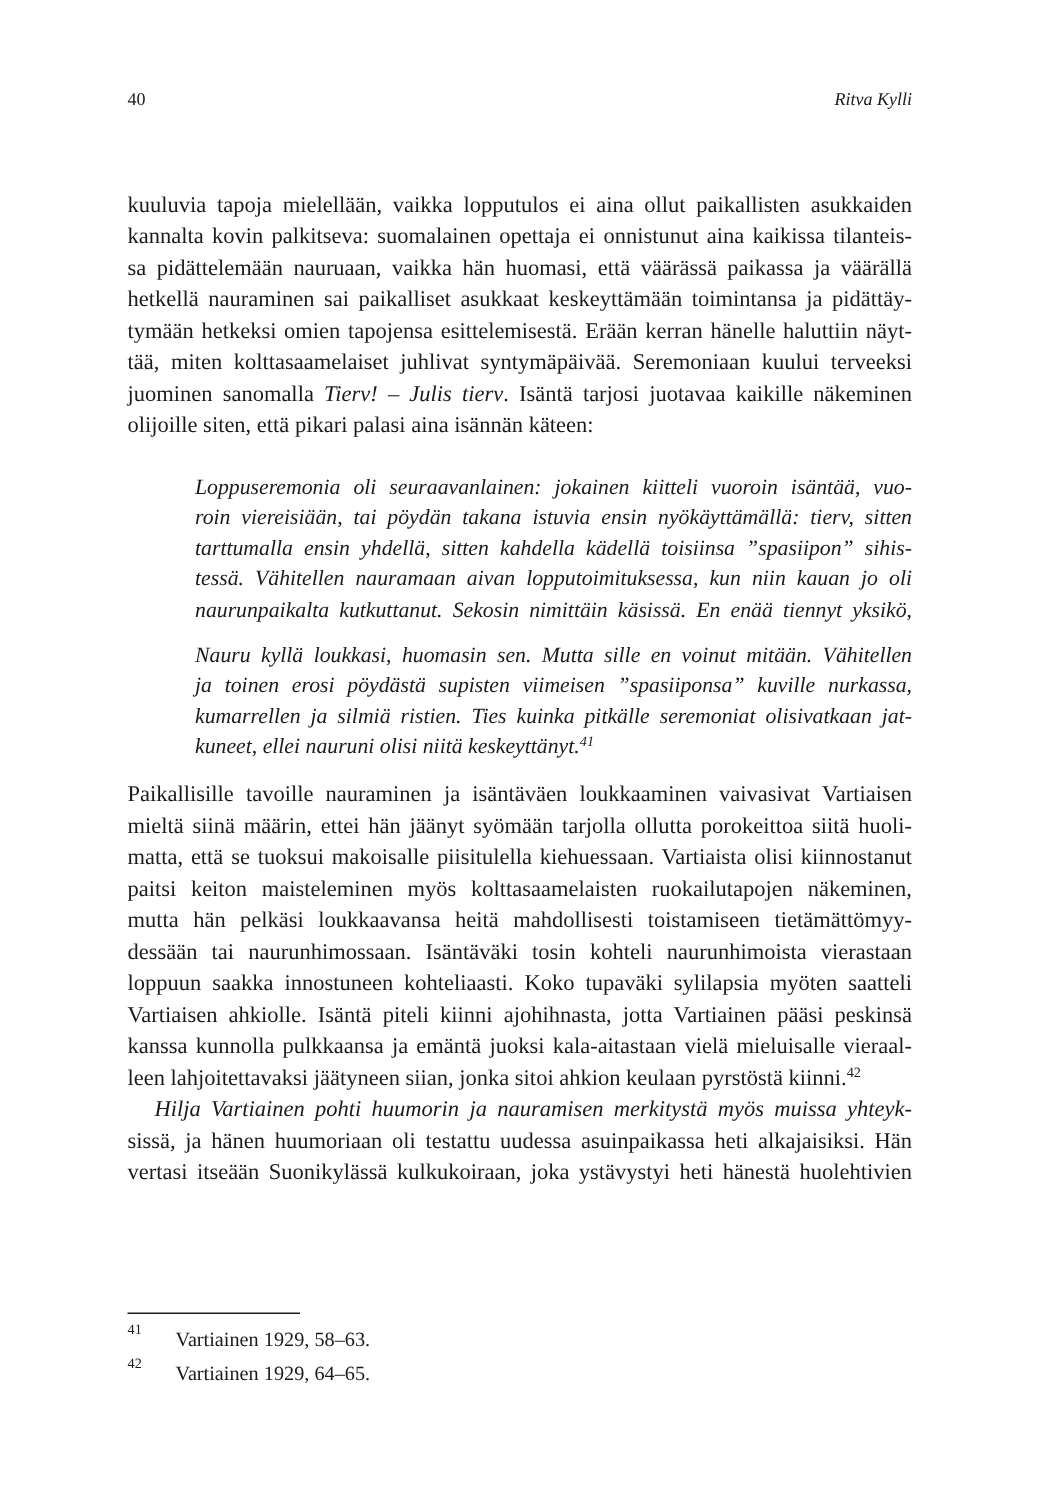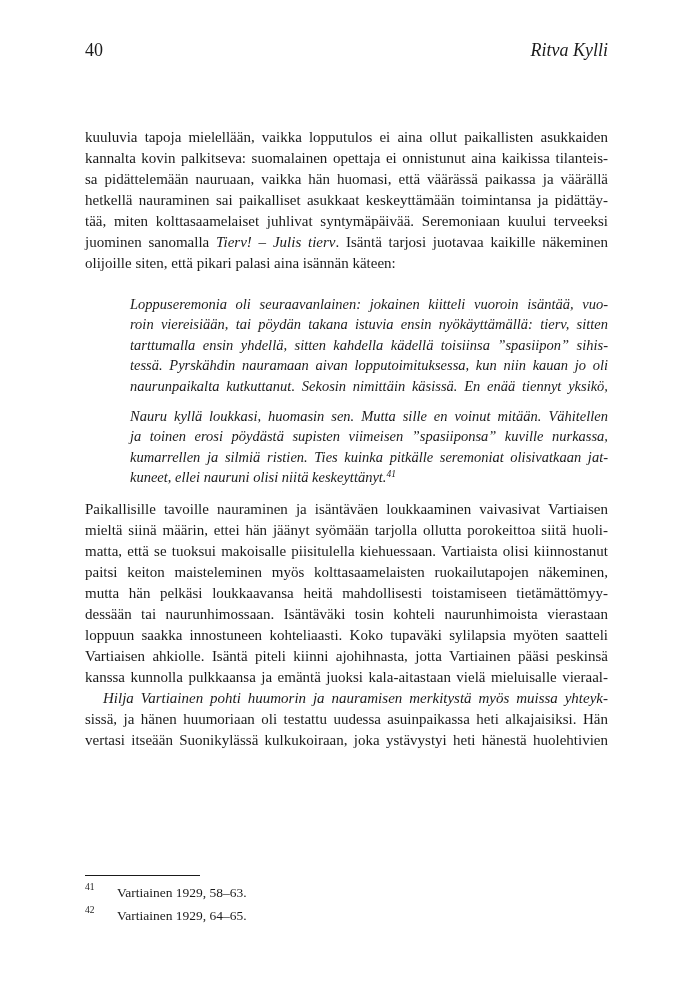--- a/index.html
+++ b/index.html
@@ -7,25 +7,25 @@
     position: relative;
     width: 692px;
     height: 1002px;
     background: #ffffff;
     font-family: "Liberation Serif", "DejaVu Serif", serif;
     color: #1a1a1a;
     overflow: hidden;
   }
   .header {
     position: absolute;
-    top: 40px;
+    top: 56px;
     left: 85px;
     width: 523px;
     height: 20px;
-    font-size: 18px;
+    font-size: 12px;
     line-height: 20px;
   }
   .page-num { position: absolute; left: 0; top: 0; }
   .running-head {
     position: absolute; left: 0; right: 0;
     text-align: right;
     font-style: italic;
   }
   .main {
     position: absolute;
@@ -86,50 +86,52 @@
     <span class="running-head">Ritva Kylli</span>
   </div>
 
   <div class="main">
 
     <div class="para">
       <div class="ln">kuuluvia tapoja mielellään, vaikka lopputulos ei aina ollut paikallisten asukkaiden</div>
       <div class="ln">kannalta kovin palkitseva: suomalainen opettaja ei onnistunut aina kaikissa tilanteis-</div>
       <div class="ln">sa pidättelemään nauruaan, vaikka hän huomasi, että väärässä paikassa ja väärällä</div>
       <div class="ln">hetkellä nauraminen sai paikalliset asukkaat keskeyttämään toimintansa ja pidättäy-</div>
+      <div class="ln">tymään hetkeksi omien tapojensa esittelemisestä. Erään kerran hänelle haluttiin näyt-</div>
       <div class="ln">tää, miten kolttasaamelaiset juhlivat syntymäpäivää. Seremoniaan kuului terveeksi</div>
       <div class="ln"><span>juominen sanomalla </span><span class="ital">Tierv! – Julis tierv</span><span>. Isäntä tarjosi juotavaa kaikille näkeminen</span></div>
       <div class="ln-last">olijoille siten, että pikari palasi aina isännän käteen:</div>
     </div>
 
     <div class="quote q1">
       <div class="ln">Loppuseremonia oli seuraavanlainen: jokainen kiitteli vuoroin isäntää, vuo-</div>
       <div class="ln">roin viereisiään, tai pöydän takana istuvia ensin nyökäyttämällä: tierv, sitten</div>
       <div class="ln">tarttumalla ensin yhdellä, sitten kahdella kädellä toisiinsa ”spasiipon” sihis-</div>
-      <div class="ln">tessä. Pyrskähdin nauramaan aivan lopputoimituksessa, kun niin kauan jo oli</div>
+      <div class="ln">tessä. Vähitellen nauramaan aivan lopputoimituksessa, kun niin kauan jo oli</div>
       <div class="ln">naurunpaikalta kutkuttanut. Sekosin nimittäin käsissä. En enää tiennyt yksikö,</div>
     </div>
 
     <div class="quote q2">
       <div class="ln">Nauru kyllä loukkasi, huomasin sen. Mutta sille en voinut mitään. Vähitellen</div>
       <div class="ln">ja toinen erosi pöydästä supisten viimeisen ”spasiiponsa” kuville nurkassa,</div>
       <div class="ln">kumarrellen ja silmiä ristien. Ties kuinka pitkälle seremoniat olisivatkaan jat-</div>
       <div class="ln-last"><span>kuneet, ellei nauruni olisi niitä keskeyttänyt.</span><sup class="fnref">41</sup></div>
     </div>
 
     <div class="para p2">
       <div class="ln">Paikallisille tavoille nauraminen ja isäntäväen loukkaaminen vaivasivat Vartiaisen</div>
       <div class="ln">mieltä siinä määrin, ettei hän jäänyt syömään tarjolla ollutta porokeittoa siitä huoli-</div>
       <div class="ln">matta, että se tuoksui makoisalle piisitulella kiehuessaan. Vartiaista olisi kiinnostanut</div>
       <div class="ln">paitsi keiton maisteleminen myös kolttasaamelaisten ruokailutapojen näkeminen,</div>
       <div class="ln">mutta hän pelkäsi loukkaavansa heitä mahdollisesti toistamiseen tietämättömyy-</div>
       <div class="ln">dessään tai naurunhimossaan. Isäntäväki tosin kohteli naurunhimoista vierastaan</div>
       <div class="ln">loppuun saakka innostuneen kohteliaasti. Koko tupaväki sylilapsia myöten saatteli</div>
       <div class="ln">Vartiaisen ahkiolle. Isäntä piteli kiinni ajohihnasta, jotta Vartiainen pääsi peskinsä</div>
       <div class="ln">kanssa kunnolla pulkkaansa ja emäntä juoksi kala-aitastaan vielä mieluisalle vieraal-</div>
+      <div class="ln-last"><span>leen lahjoitettavaksi jäätyneen siian, jonka sitoi ahkion keulaan pyrstöstä kiinni.</span><sup class="fnref">42</sup></div>
     </div>
 
     <div class="para">
       <div class="ln indent-first">Hilja Vartiainen pohti huumorin ja nauramisen merkitystä myös muissa yhteyk-</div>
       <div class="ln">sissä, ja hänen huumoriaan oli testattu uudessa asuinpaikassa heti alkajaisiksi. Hän</div>
       <div class="ln">vertasi itseään Suonikylässä kulkukoiraan, joka ystävystyi heti hänestä huolehtivien</div>
     </div>
 
   </div>
 

